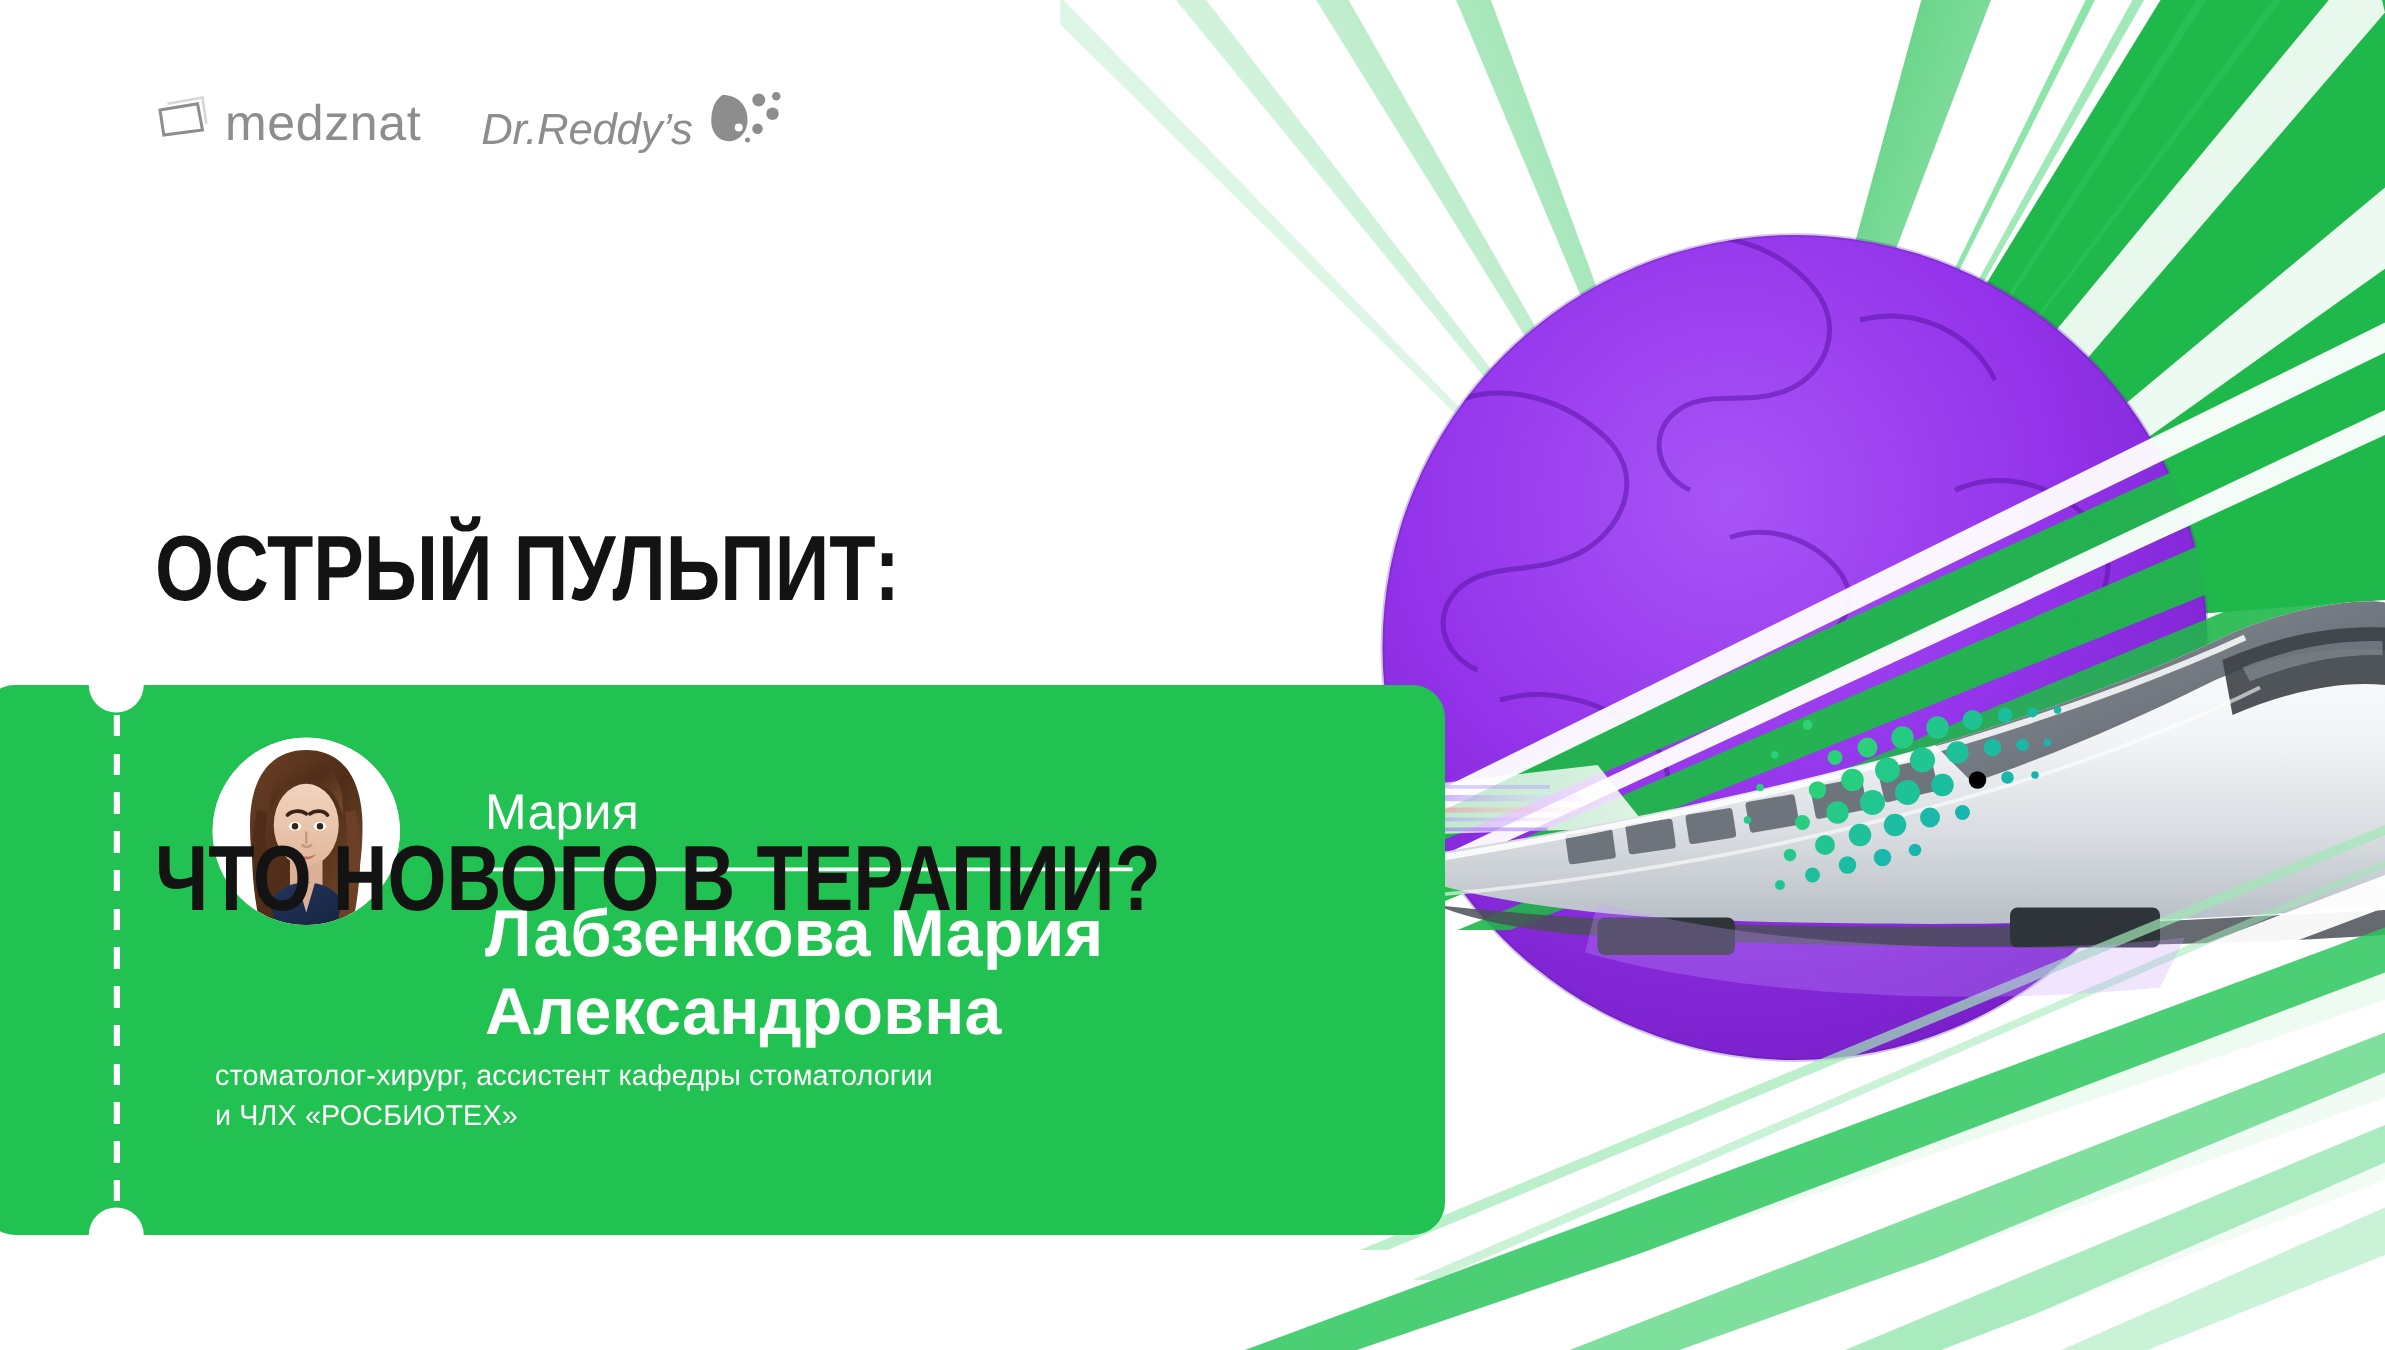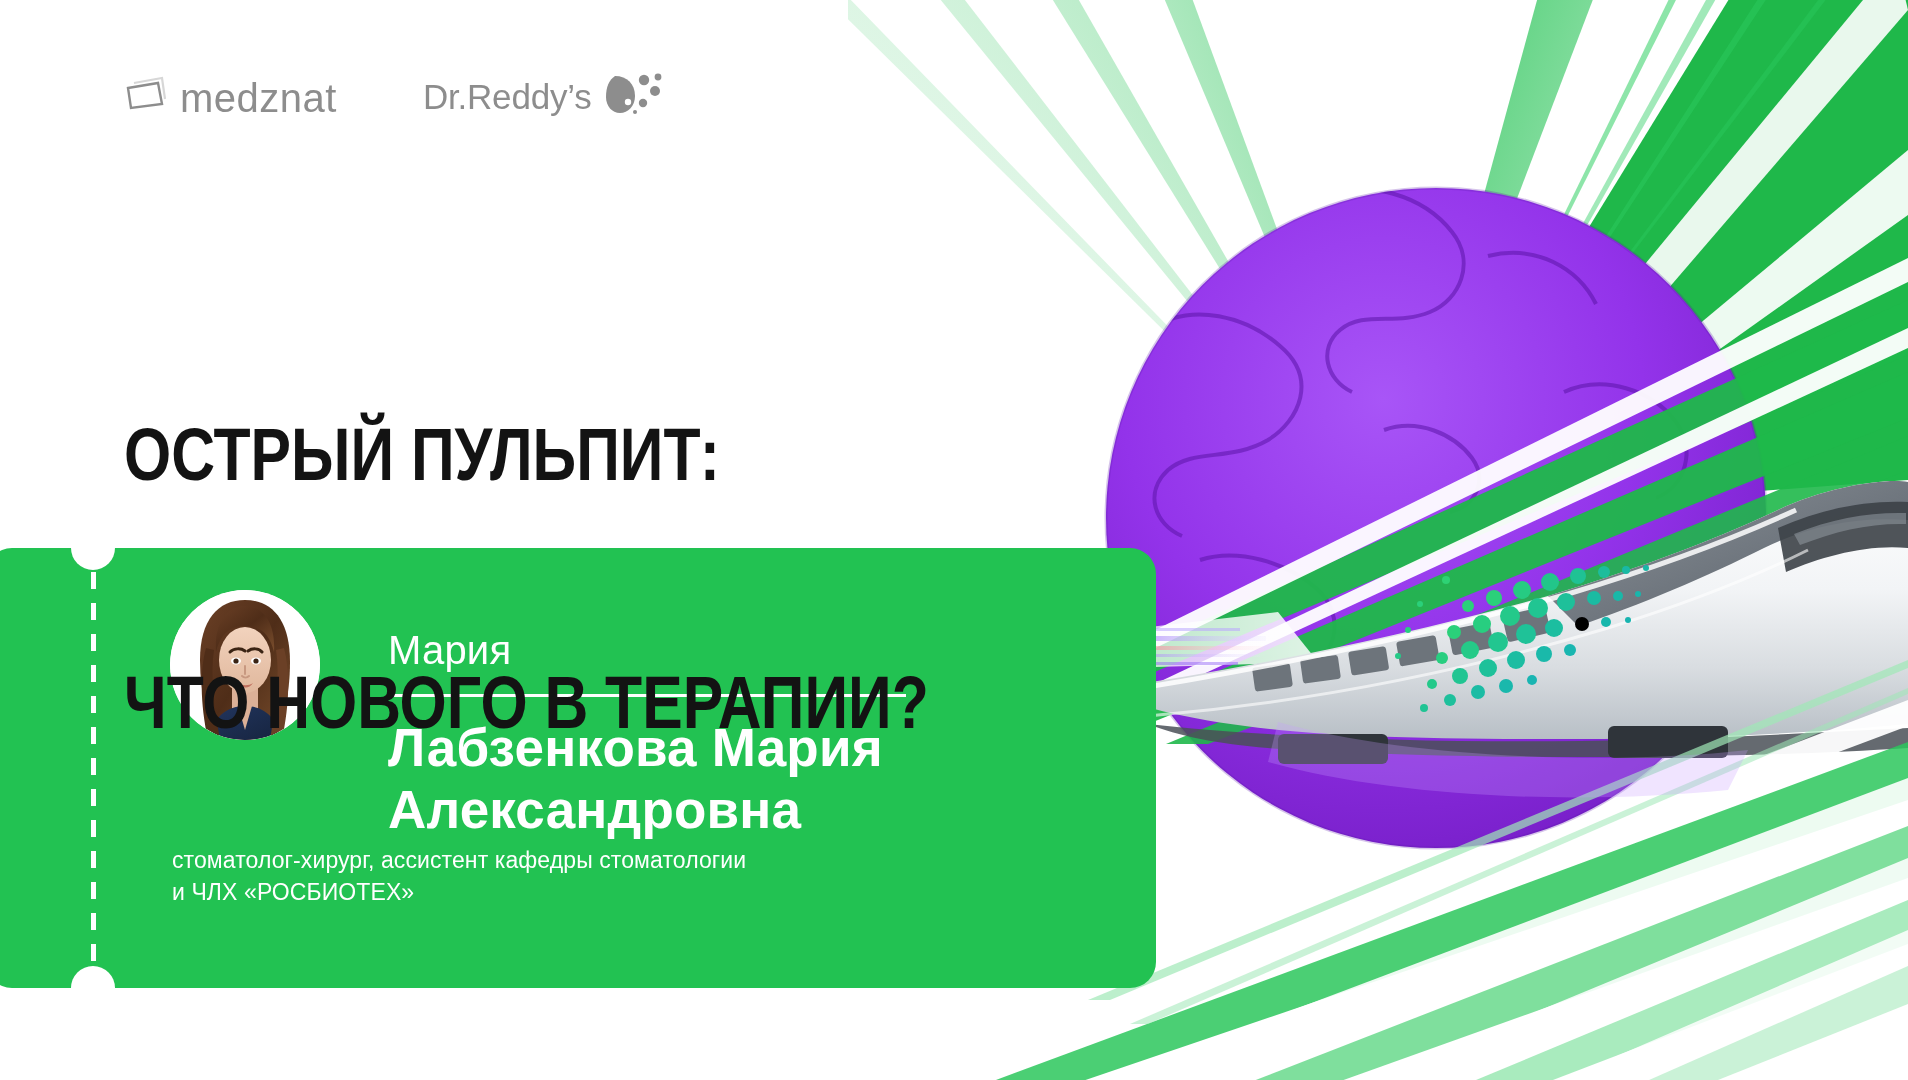--- a/index.html
+++ b/index.html
@@ -13,29 +13,29 @@
   
   #graphic-panel{
     position:absolute; top:0; right:0; width:1060px; height:1080px;
     overflow:hidden;
   }
   #graphic-panel svg{ display:block; width:1060px; height:1080px; }
 
   
   #logo-bar{
     position:absolute; left:124px; top:72px;
-    display:flex; align-items:center; gap:86px;
+    display:flex; align-items:center; gap:48px;
     z-index:30;
   }
   .logo-medznat{ display:flex; align-items:flex-end; gap:12px; }
   .logo-medznat .mz-word{
     font-size:40px; color:#8d8d8d; letter-spacing:.5px;
     font-weight:400; line-height:1;
   }
-  .logo-reddy{ display:flex; align-items:center; gap:14px; }
+  .logo-reddy{ display:flex; align-items:flex-end; gap:14px;font-style:italic; }
   .logo-reddy .rd-word{
     font-size:35px; color:#8d8d8d; font-weight:400; line-height:1;
     letter-spacing:-.2px;
   }
 
   
   #page-title{
     position:absolute; left:124px; top:248px; z-index:30;
     font-family:"Liberation Sans Narrow","Liberation Sans", sans-serif;
     font-weight:700;

